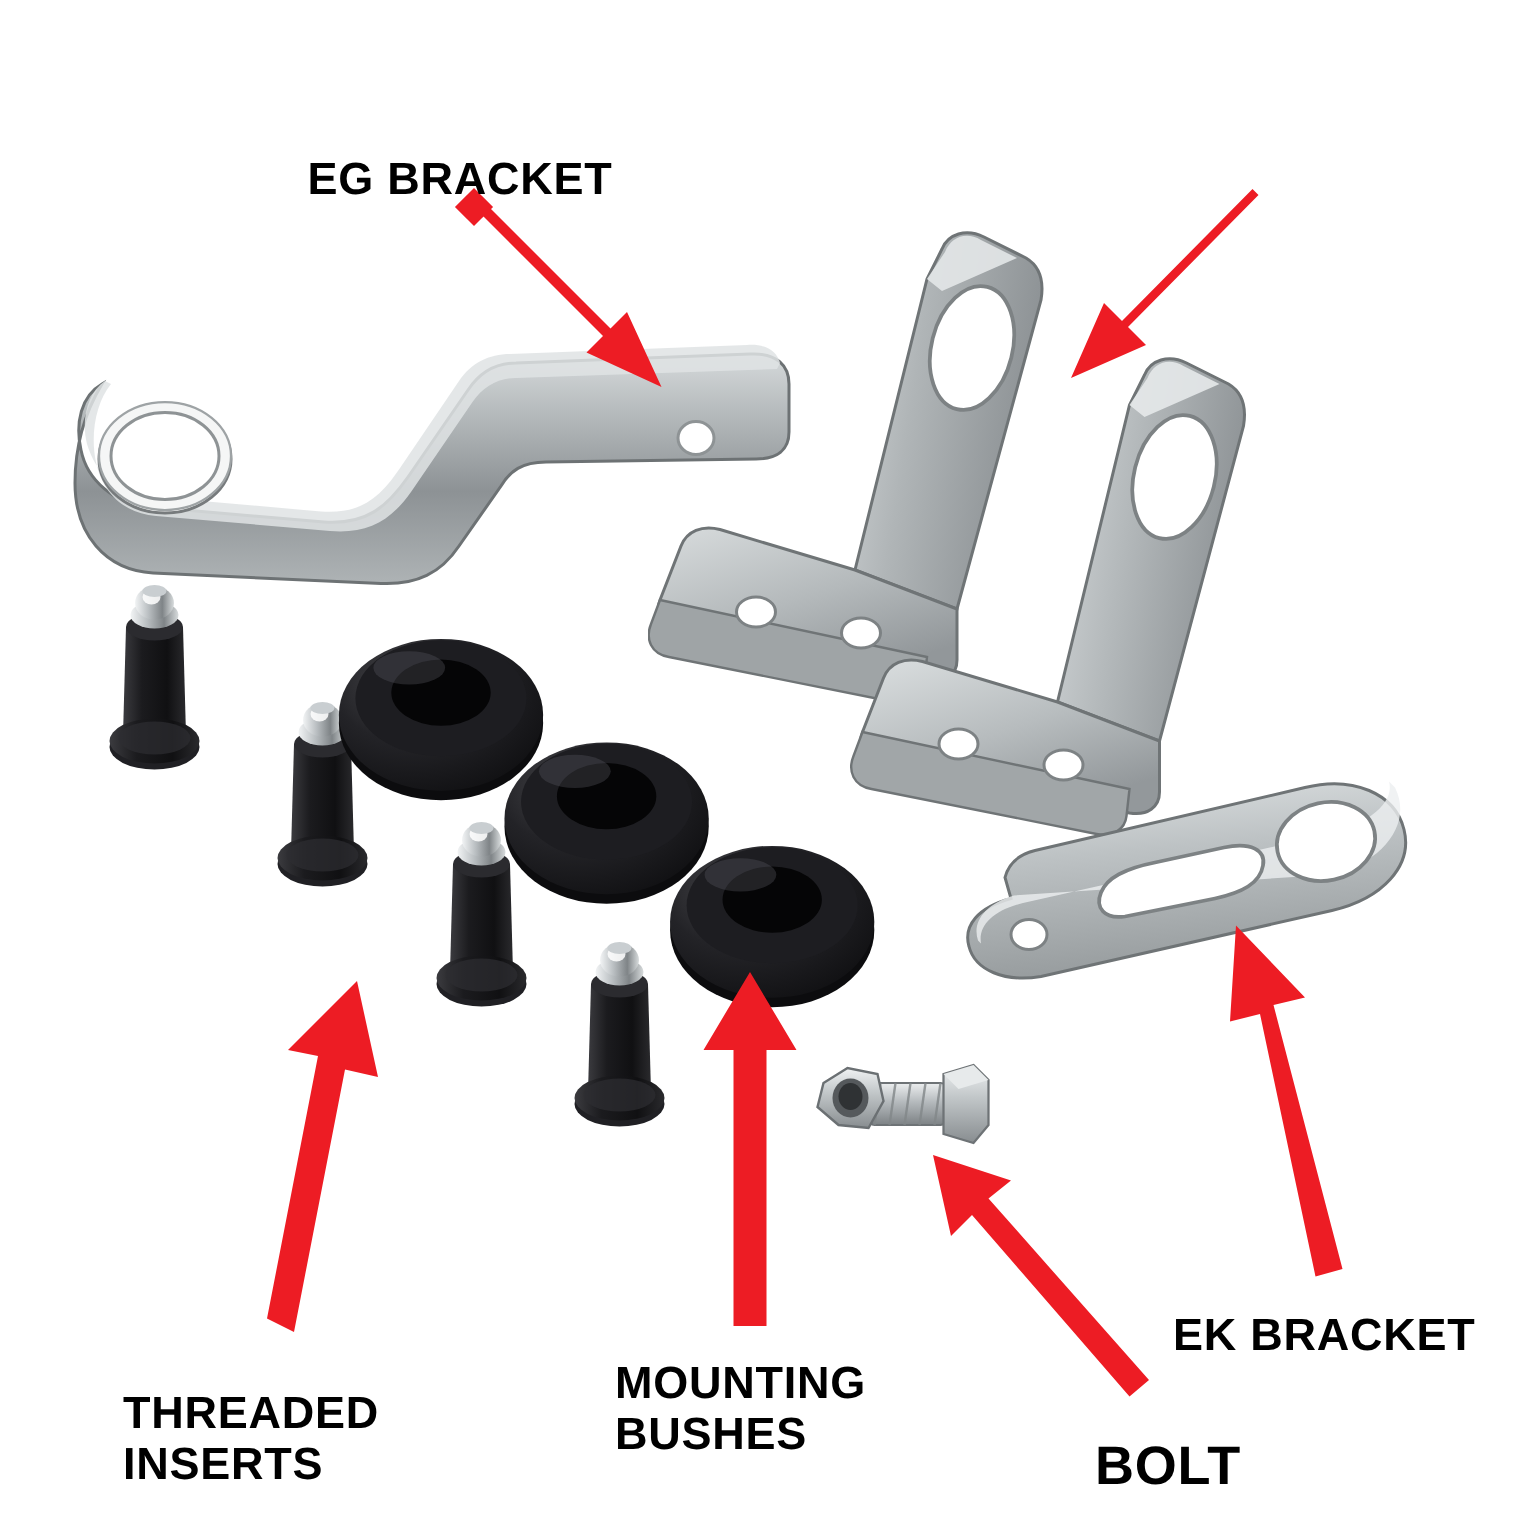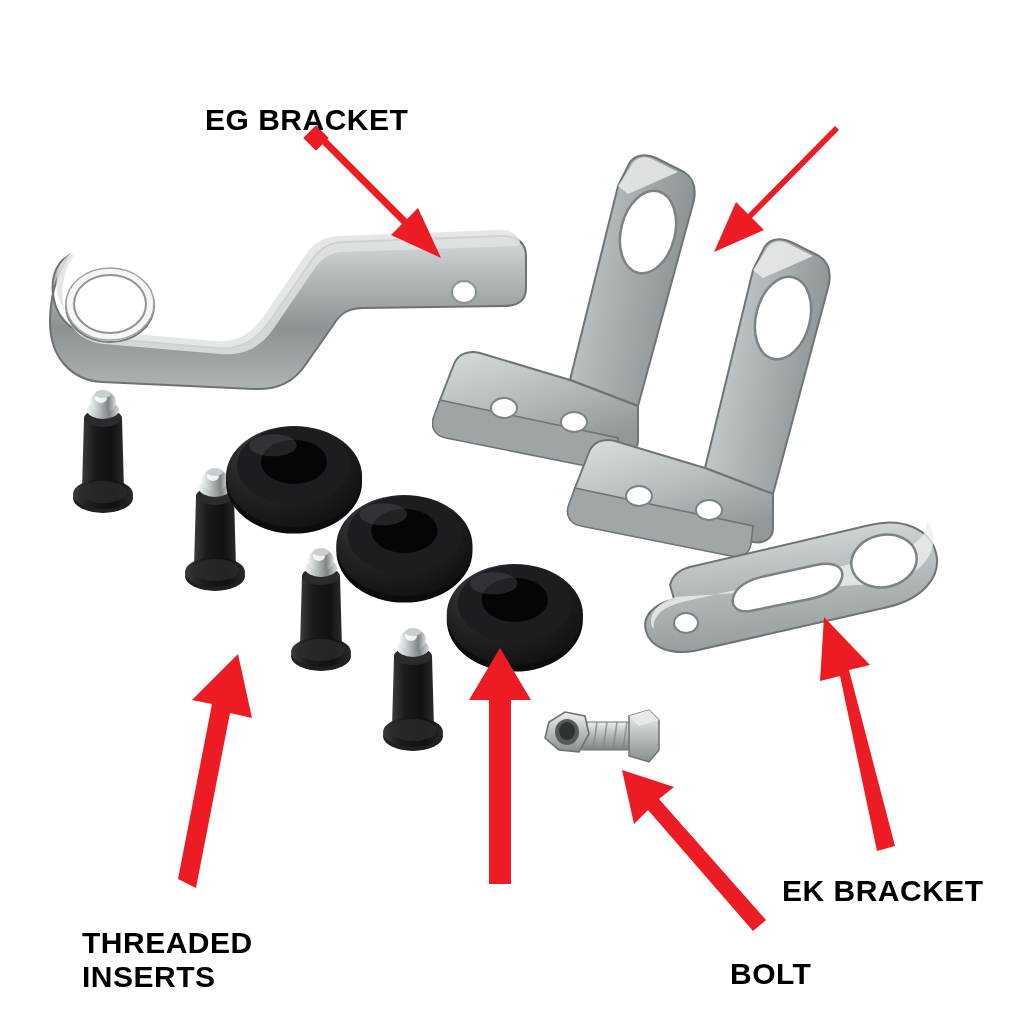--- a/index.html
+++ b/index.html
@@ -287,18 +287,20 @@
       </g>
     </g>
   </svg>
 
   <div class="label" style="left:205px; top:103px; font-size:30px;">EG BRACKET</div>
 
 
   <div class="label" style="left:82px; top:902px; font-size:30px;margin-top:24px;">THREADED
 INSERTS</div>
 
-
-  <div class="label" style="left:730px; top:957px; font-size:30px;">BOLT</div>
+  <div class="label" style="left:410px; top:906px; font-size:30px;">MOUNTING
+BUSHES</div>
+
+  <div class="label" style="left:730px; top:957px; font-size:36px;">BOLT</div>
 
   <div class="label" style="left:782px; top:874px; font-size:30px;">EK BRACKET</div>
 
 </div>
 
 </body></html>

